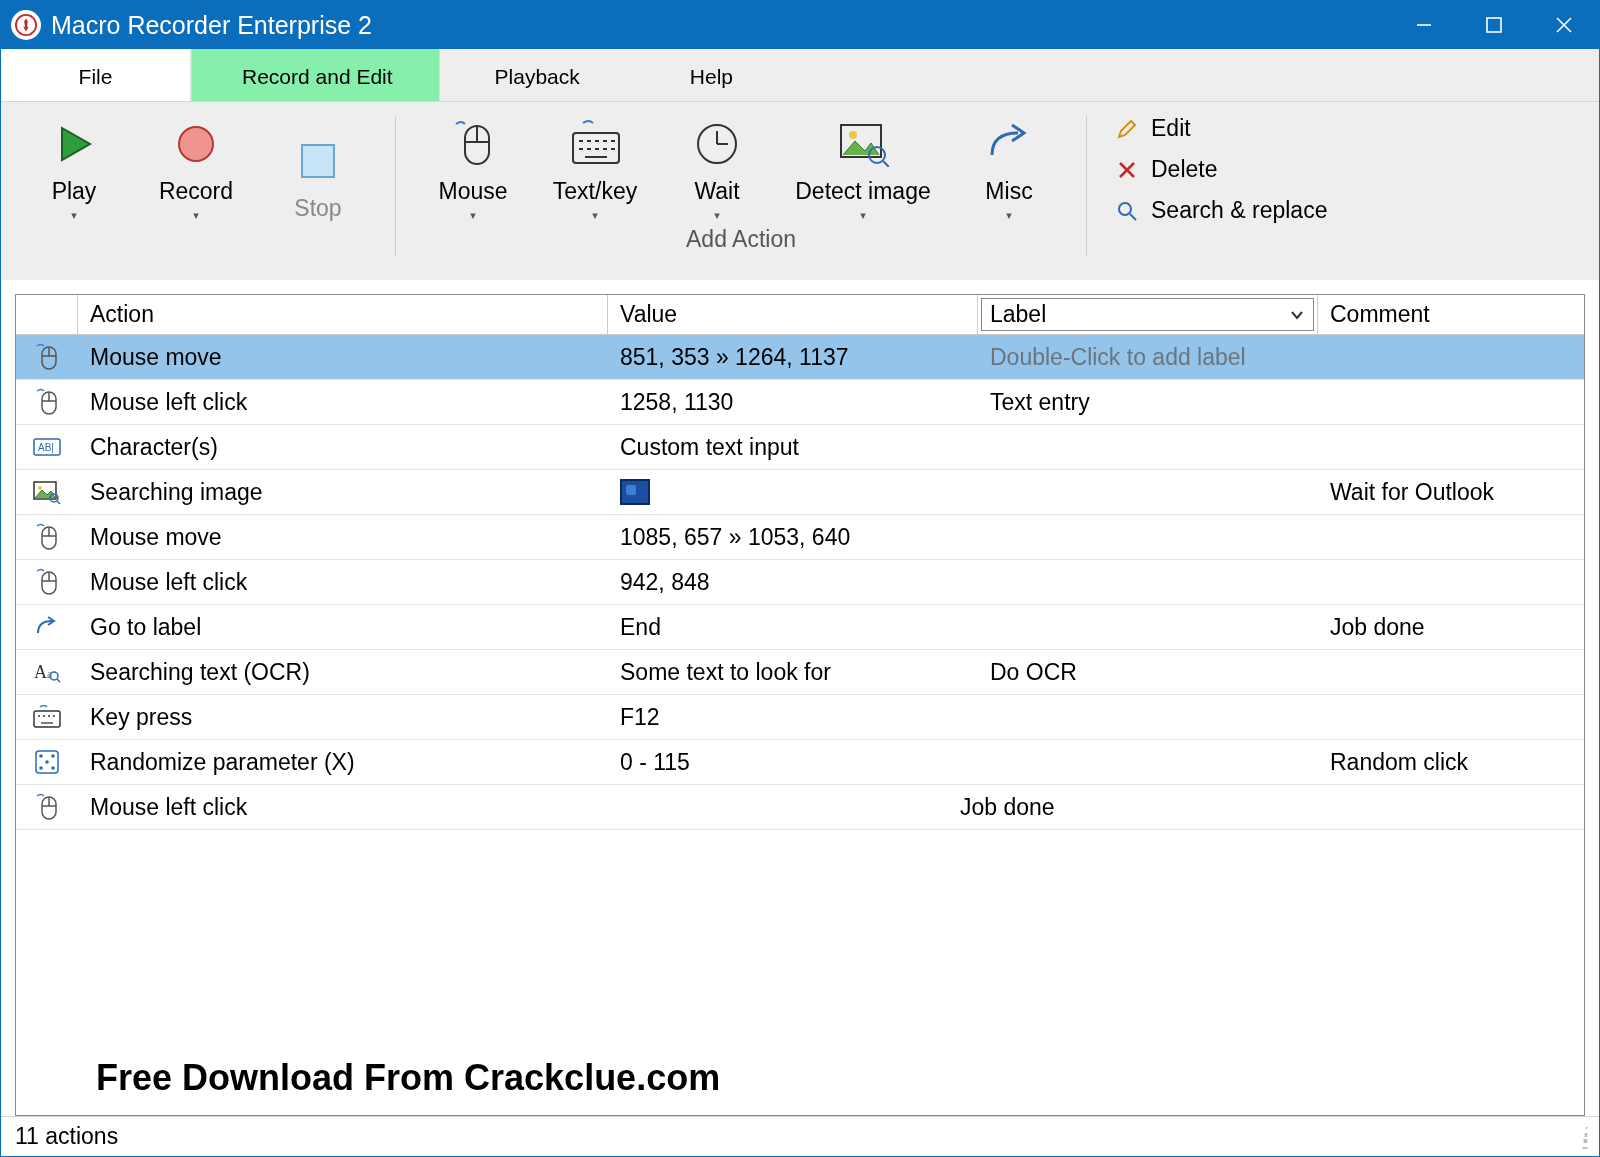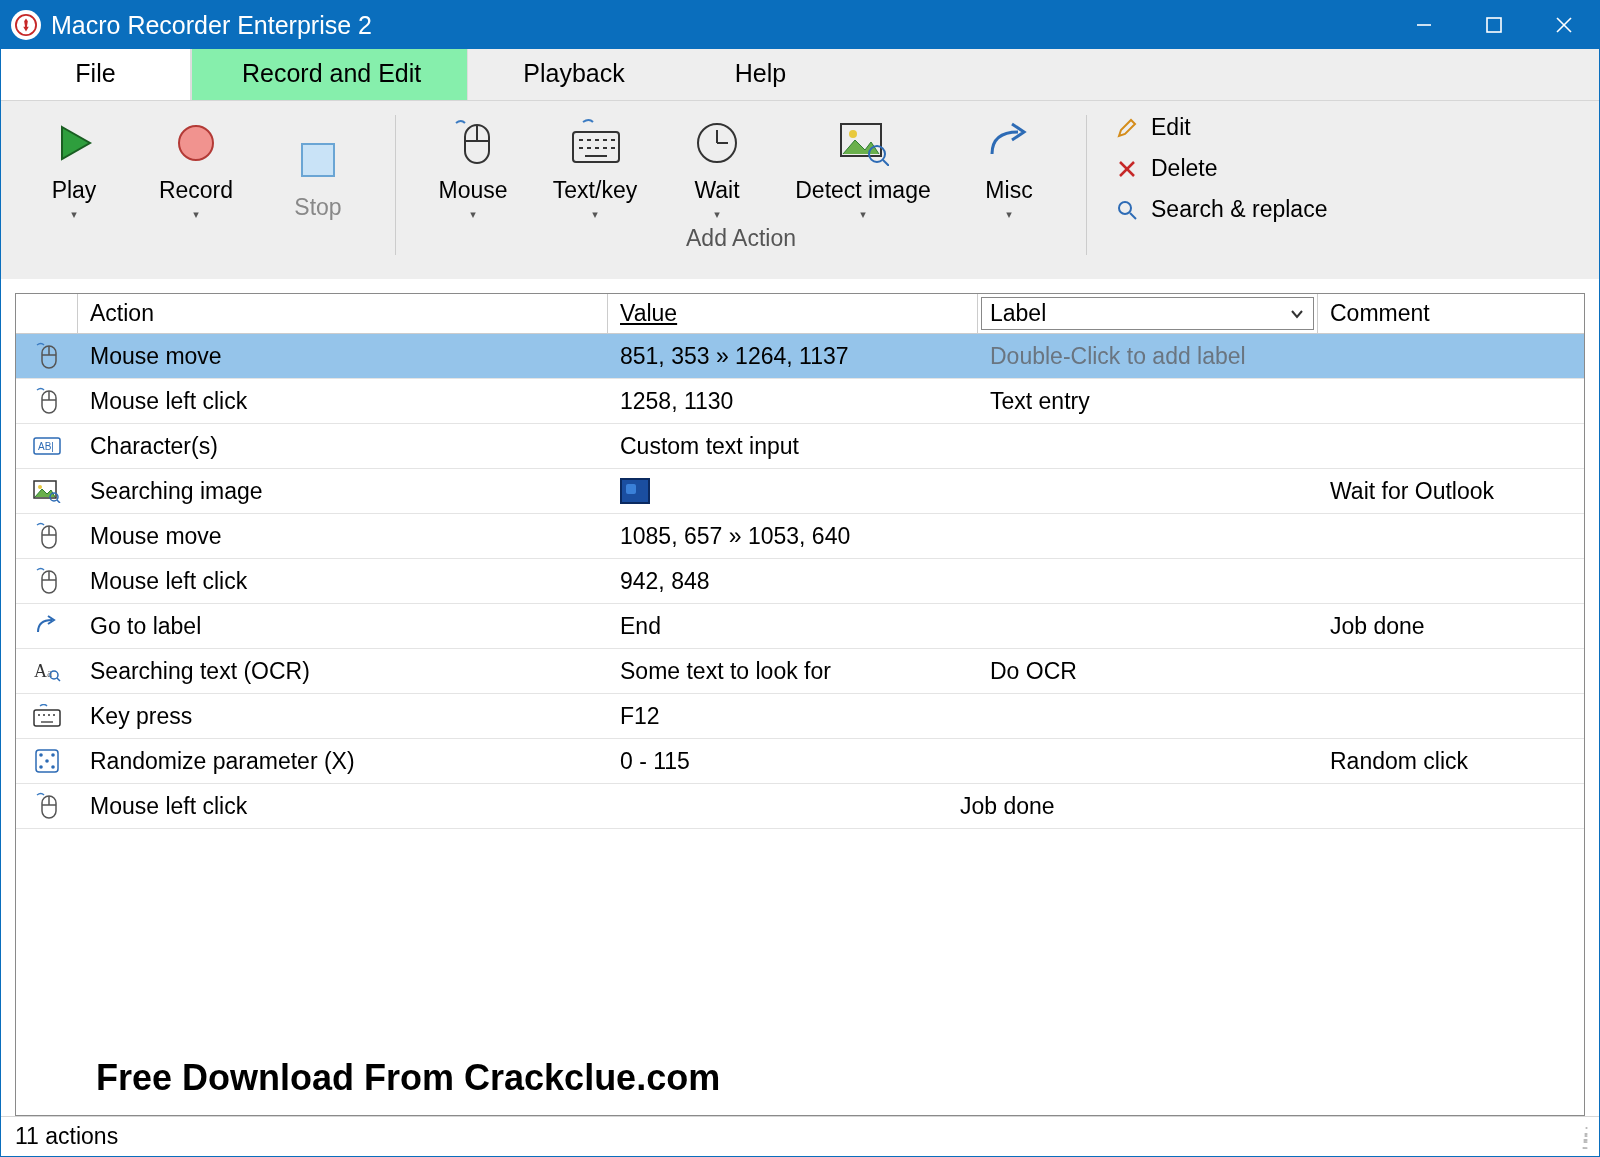--- a/index.html
+++ b/index.html
@@ -9,21 +9,21 @@
 
 .titlebar { background: #0a6ebd; height: 48px; display: flex; align-items: center; color: #fff; font-size: 25px; padding-left: 10px; }
 .titlebar .app-icon { width: 30px; height: 30px; border-radius: 50%; background: #fff; margin-right: 10px; display: flex; align-items: center; justify-content: center; }
 .titlebar .app-icon svg { width: 22px; height: 22px; }
 .titlebar .spacer { flex: 1; }
 .win-btn { width: 70px; height: 48px; display: flex; align-items: center; justify-content: center; cursor: pointer; }
 .win-btn svg { stroke: #fff; stroke-width: 1.6; fill: none; }
 
 
 .menu { display: flex; background: #eee; border-bottom: 1px solid #d6d6d6; }
-.menu-tab { padding: 10px 32px 12px; font-size: 25px; cursor: pointer; }
+.menu-tab { padding: 16px 32px 12px; font-size: 21px; cursor: pointer; }
 .menu-tab.first { width: 190px; text-align: center; background: #fff; border-right: 1px solid #ddd; }
 .menu-tab.active { background: #86efac; padding-left: 50px; padding-right: 46px; border-left: 1px solid #ddd; border-right: 1px solid #ddd; }
 .menu-tab:not(.active):not(.first) { padding-left: 55px; padding-right: 55px; }
 
 
 .ribbon { background: #eee; display: flex; border-bottom: 0; position: relative; }
 .ribbon-group { display: flex; flex-direction: column; align-items: center; position: relative; }
 .ribbon-items { display: flex; align-items: flex-end; padding: 8px 12px 0; }
 .rbtn { display: flex; flex-direction: column; align-items: center; width: 122px; padding: 6px 4px 4px; cursor: pointer; font-size: 23px; }
 .rbtn .icon { height: 56px; display: flex; align-items: center; justify-content: center; }
@@ -35,21 +35,21 @@
 .ribbon-right .r-item { display: flex; align-items: center; padding: 5px 4px; cursor: pointer; gap: 10px; }
 .ribbon-right .r-item .icon { width: 28px; display:flex; align-items:center; justify-content:center; }
 
 
 .content { flex: 1; padding: 14px 14px 0; display: flex; flex-direction: column; }
 .grid { flex: 1; border: 1px solid #8a8a8a; display: flex; flex-direction: column; overflow: hidden; }
 .grid-header { display: flex; height: 40px; border-bottom: 1px solid #ccc; font-size: 23px; align-items: stretch; }
 .grid-header .hcell { border-right: 1px solid #ccc; padding: 6px 12px; display: flex; align-items: center; }
 .grid-header .hcell.icon-col { width: 62px; }
 .grid-header .hcell.action-col { width: 530px; }
-.grid-header .hcell.value-col { width: 370px; text-decoration: underline; }
+.grid-header .hcell.value-col { width: 370px; }
 .grid-header .hcell.label-col { width: 340px; padding: 3px; }
 .grid-header .hcell.comment-col { flex: 1; border-right: none; }
 .label-dd { border: 1px solid #888; width: 100%; height: 100%; display: flex; align-items: center; padding: 0 8px; justify-content: space-between; font-size: 23px; cursor: pointer; }
 
 .grid-body { flex: 1; overflow-y: auto; }
 .row { display: flex; height: 45px; border-bottom: 1px solid #e4e4e4; font-size: 23px; align-items: center; cursor: pointer; }
 .row.selected { background: #95c4ea; }
 .row .cell { padding: 0 12px; display: flex; align-items: center; white-space: nowrap; overflow: hidden; }
 .row .icon-col { width: 62px; justify-content: center; }
 .row .action-col { width: 530px; }

